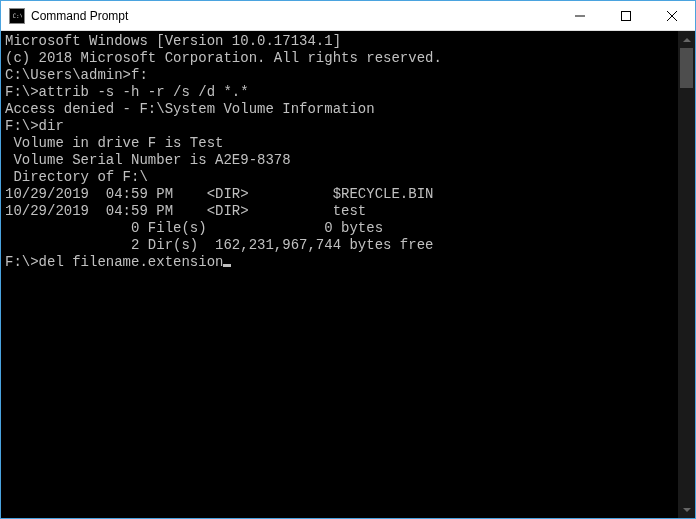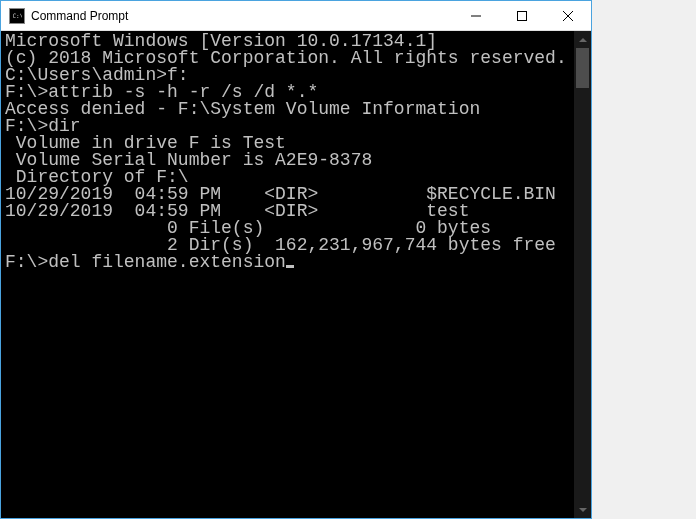--- a/index.html
+++ b/index.html
@@ -4,21 +4,21 @@
 <style>
 * { margin: 0; padding: 0; box-sizing: border-box; }
 body {
   width: 696px;
   height: 519px;
   background: #f0f0f0;
   font-family: "Segoe UI", Tahoma, sans-serif;
   overflow: hidden;
 }
 .window {
-  width: 592px;
+  width: 696px;
   height: 519px;
   border: 1px solid #4aa3df;
   background: #fff;
   display: flex;
   flex-direction: column;
 }
 .titlebar {
   height: 30px;
   background: #fff;
   display: flex;
@@ -68,21 +68,21 @@
   flex: 1;
   display: flex;
   background: #000;
   overflow: hidden;
 }
 .terminal {
   flex: 1;
   padding: 2px 4px;
   color: #c0c0c0;
   font-family: Consolas, "Courier New", monospace;
-  font-size: 18px;
+  font-size: 14px;
   line-height: 17px;
   white-space: pre;
   overflow: hidden;
 }
 .cursor {
   display: inline-block;
   width: 8px;
   height: 3px;
   background: #c0c0c0;
   vertical-align: baseline;

